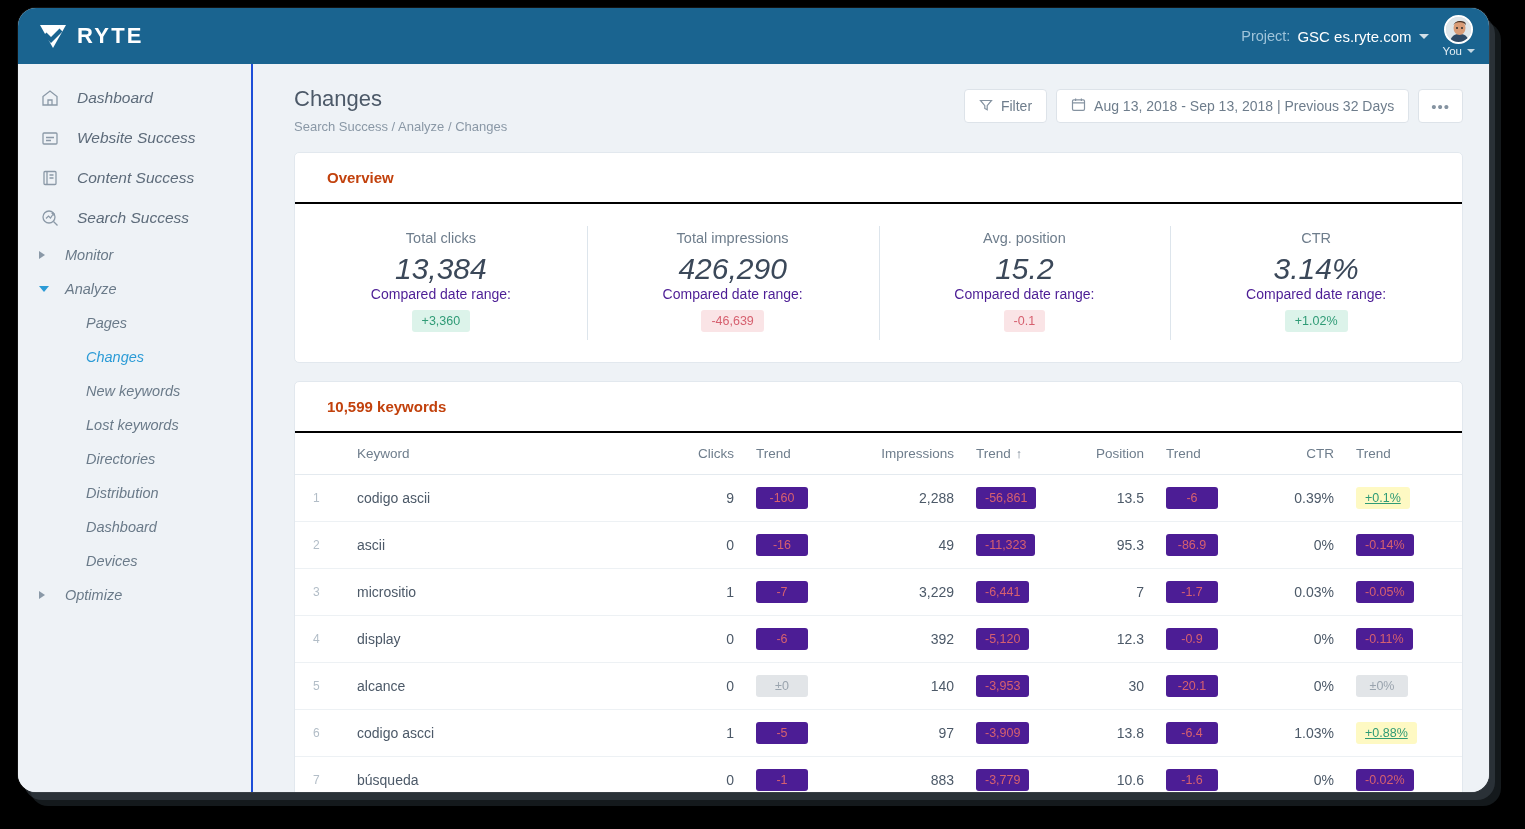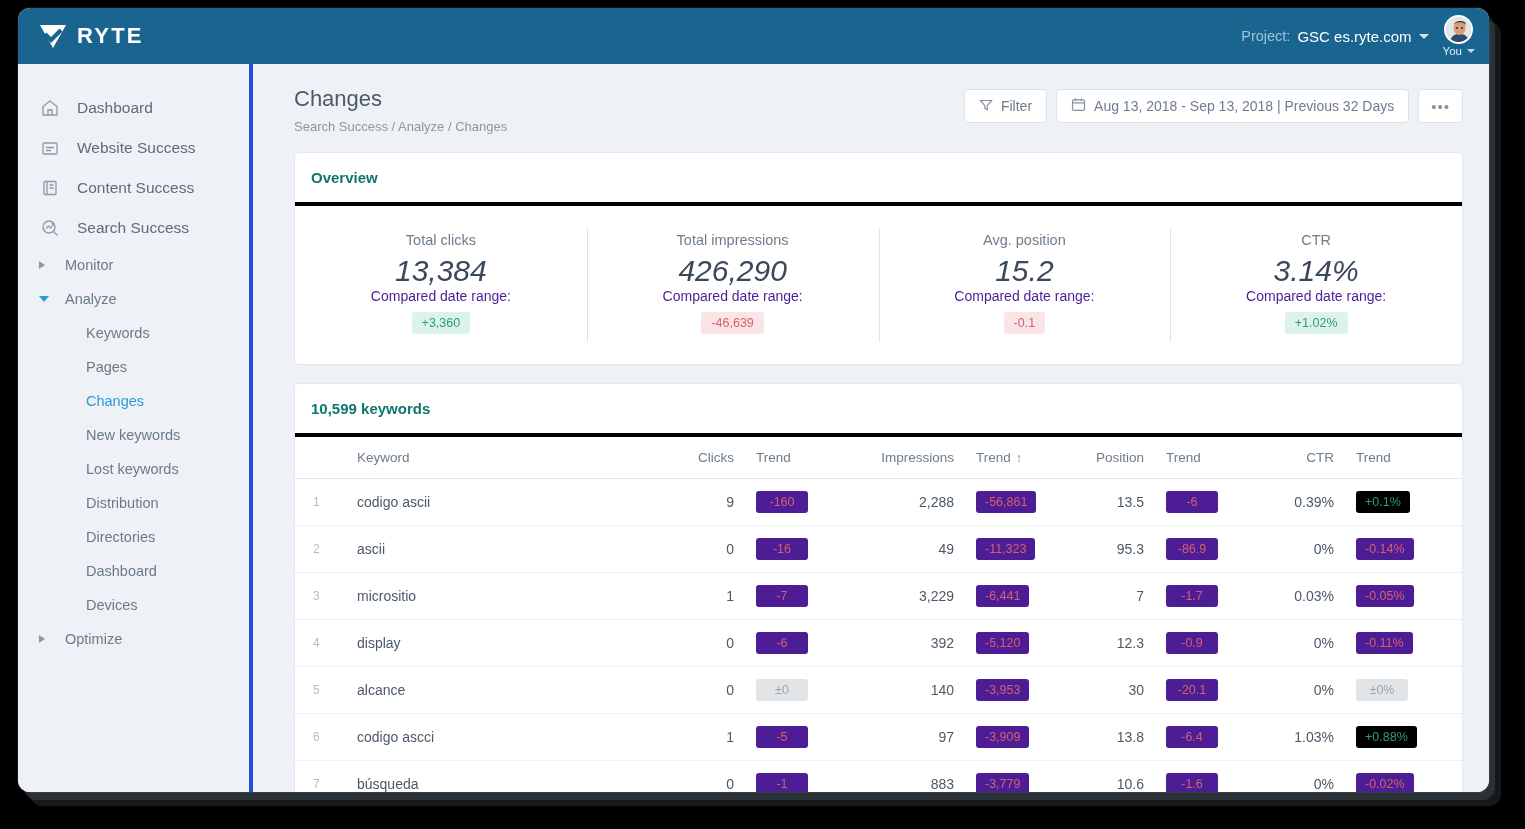--- a/index.html
+++ b/index.html
@@ -5,21 +5,21 @@
   * { box-sizing: border-box; margin:0; padding:0; }
   html,body{
     width:1525px; height:829px; overflow:hidden;
     background:#000;
     font-family:"Liberation Sans", sans-serif;
   }
   #window{
     position:absolute; left:18px; top:8px;
     width:1471px; height:784px;
     background:#eef2f6;
-    border-radius:12px;
+    border-radius:18px;
     overflow:hidden;
     box-shadow: 0 0 0 1px rgba(255,255,255,.07),
                 6px 8px 0 0 rgba(60,70,78,.55),
                 12px 14px 0 0 rgba(45,55,62,.45),
                 18px 20px 26px 0 rgba(0,0,0,.55);
   }
 
   
   #topbar{
     height:56px; background:#1a6490; position:relative;
@@ -49,22 +49,22 @@
   .user-name{ color:#e3edf4; font-size:11.5px; }
   .caret-sm{ width:0;height:0;
     border-left:4px solid transparent;border-right:4px solid transparent;
     border-top:4px solid rgba(255,255,255,.75); }
 
   
   #body{ display:flex; height:728px; }
 
   
   #sidebar{
-    width:235px; background:#eef2f6; border-right:4px solid #1d4ed8;
-    padding-top:24px; flex:0 0 235px;
+    width:235px; background:#eef2f6; border-right:2px solid #1d4ed8;
+    padding-top:14px; flex:0 0 235px;font-style:italic;
   }
   .nav-main{
     display:flex; align-items:center; gap:16px;
     height:40px; padding-left:21px; color:#5d6b7a; font-size:15.5px;
     cursor:pointer;
   }
   .nav-main .ico{ width:22px; height:22px; display:flex; align-items:center; justify-content:center; }
   .nav-sub{
     display:flex; align-items:center;
     height:34px; padding-left:21px; color:#6a7a89; font-size:14.5px;
@@ -92,22 +92,22 @@
     padding:0 14px; color:#6e7d8c; font-size:14px; cursor:pointer;
   }
   .btn.sq{ padding:0 12px; }
   .dots{ letter-spacing:1px; font-size:15px; color:#8593a1; line-height:1; }
 
   .card{
     background:#fff; border:1px solid #e2e8ee; border-radius:5px;
     margin:18px 26px 0 41px;
   }
   .card-head{
-    padding:16px 16px; font-size:15px; font-weight:bold; color:#0f766e;
-    border-bottom:4px solid #000000;
+    padding:16px 32px; font-size:15px; font-weight:bold; color:#c2410c;
+    border-bottom:2px solid #000000;
   }
   .kpis{ display:flex; padding:26px 0 30px; }
   .kpi{ flex:1; text-align:center; position:relative; }
   .kpi + .kpi::before{
     content:""; position:absolute; left:0; top:-4px; bottom:-8px;
     width:1px; background:#dde5ec;
   }
   .kpi-label{ font-size:14.5px; color:#6e7d8c; }
   .kpi-value{ font-size:30px; color:#3b4859; margin-top:6px; font-weight:400;font-style:italic; }
   .kpi-cmp{ font-size:14px; color:#4c1d95; }
@@ -133,21 +133,21 @@
   .c-idx{ width:48px; text-align:left; padding-left:18px !important; color:#b2bdc7; font-size:12px; }
   .c-kw{ text-align:left !important; padding-left:14px !important; }
   .c-num{ width:78px; padding-right:8px !important; }
   .c-num-wide{ width:108px; padding-right:8px !important; }
   .c-trend{ width:112px; text-align:left !important; padding-left:14px !important; }
   .c-trend-last{ width:120px; text-align:left !important; padding-left:14px !important; }
   .badge{
     display:inline-block; min-width:52px; text-align:center;
     padding:4px 9px; border-radius:3px; font-size:12.5px;
   }
-  .badge.pos{ background:#000000; color:#2f9b76; }
+  .badge.pos{ background:#fef9c3; color:#2f9b76;text-decoration:underline; }
   .badge.neg{ background:#4c1d95; color:#d6606f; }
   .badge.neu{ background:#e2e5e8; color:#9aa4ae; }
   .sort-arrow{ margin-left:5px; color:#6e7d8c; font-size:13px; }
   th.c-trend, th.c-trend-last{ padding-left:14px; }
 </style>
 </head>
 <body>
 
 <div id="window">
 
@@ -242,39 +242,36 @@
       </div>
 
       <div class="nav-sub">
         <span class="tri">
             <i class="tri-down"></i>
           </span>
         <span>Analyze</span>
       </div>
 
       <div class="nav-leaf">
-          <span>Keywords</span>
-        </div>
-      <div class="nav-leaf">
           <span>Pages</span>
         </div>
       <div class="nav-leaf active">
           <span>Changes</span>
         </div>
       <div class="nav-leaf">
           <span>New keywords</span>
         </div>
       <div class="nav-leaf">
           <span>Lost keywords</span>
         </div>
       <div class="nav-leaf">
+          <span>Directories</span>
+        </div>
+      <div class="nav-leaf">
           <span>Distribution</span>
-        </div>
-      <div class="nav-leaf">
-          <span>Directories</span>
         </div>
       <div class="nav-leaf">
           <span>Dashboard</span>
         </div>
       <div class="nav-leaf">
           <span>Devices</span>
         </div>
 
       <div class="nav-sub">
         <span class="tri">

